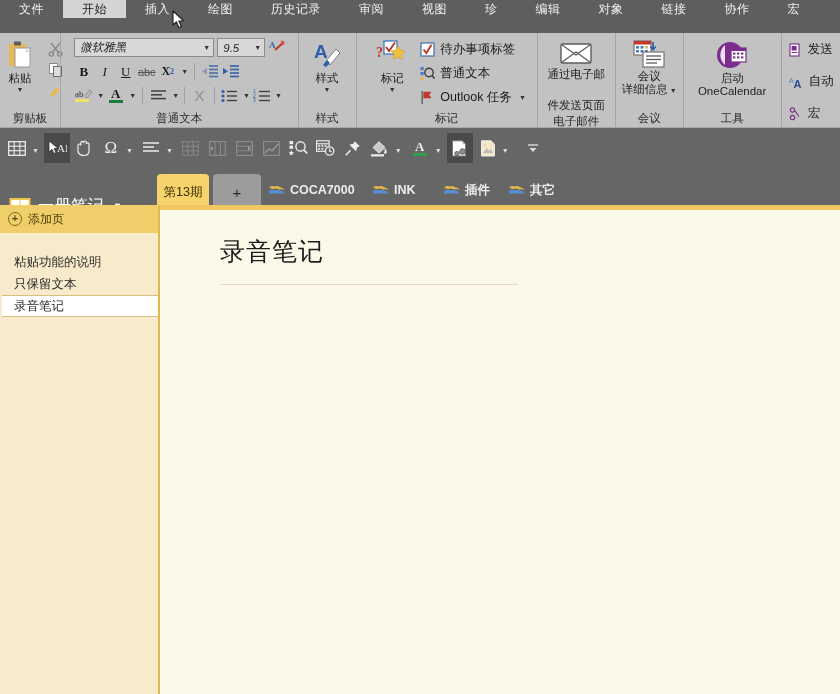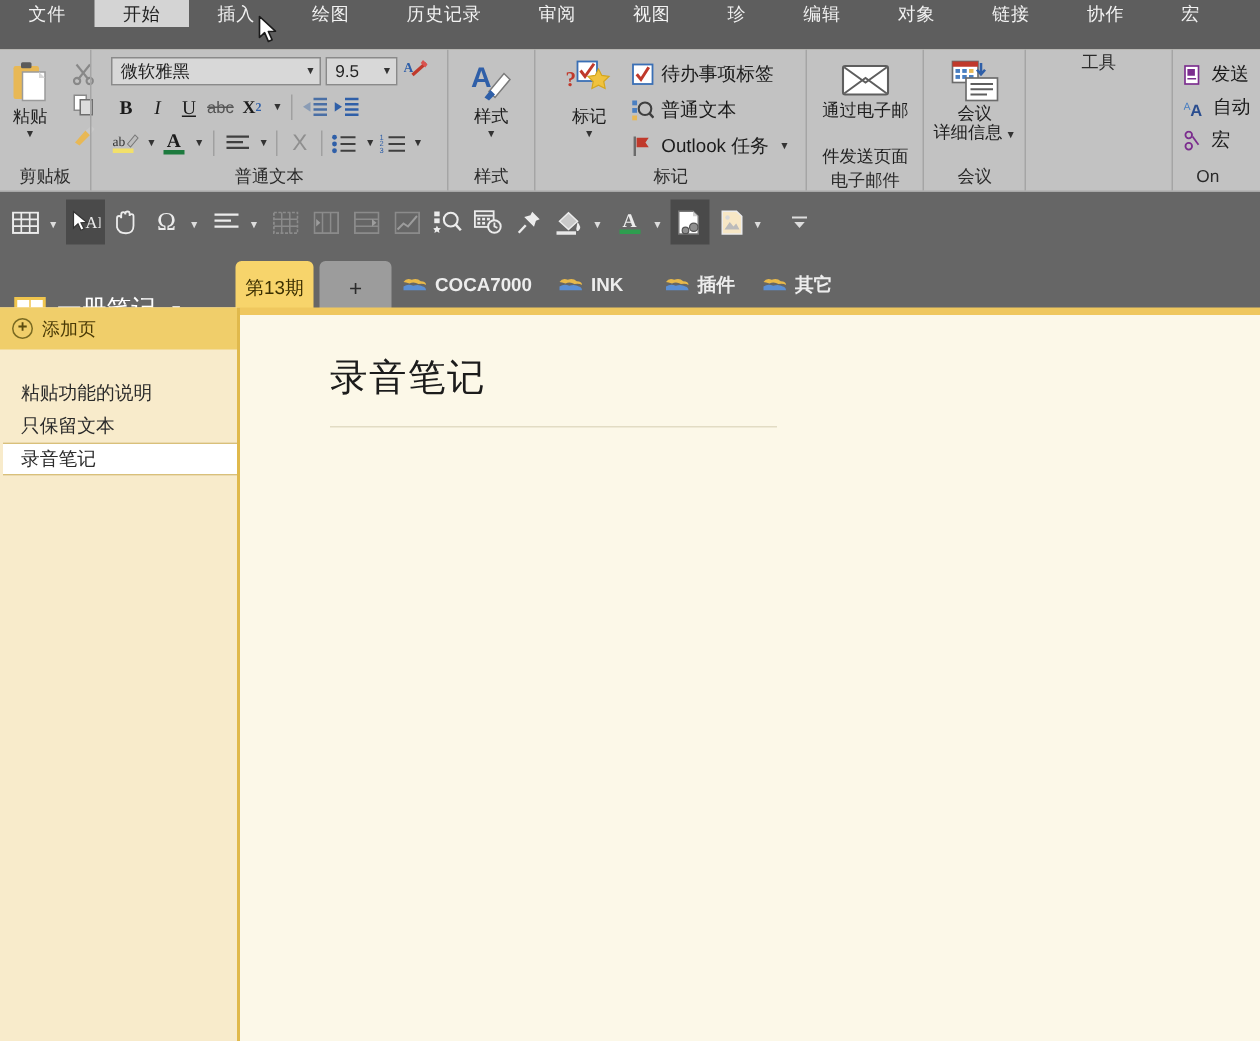--- a/index.html
+++ b/index.html
@@ -61,21 +61,21 @@
     min-width: 19px; height: 19px; font-size: 12.5px; color: #1B1B1B;
   }
   .sbtn.dis { color: #8F8F8F; }
   .txtitem { display: flex; align-items: center; gap: 5px; height: 21px; font-size: 12.5px; color: #1B1B1B; white-space: nowrap; }
 
   .combo {
     display: flex; align-items: center; justify-content: space-between;
     background: #D8D8D8; border: 1px solid #8A8A8A; height: 19px;
     font-size: 11.5px; color: #222; padding: 0 3px 0 5px;
   }
-  .combo .cv { white-space: nowrap; overflow: hidden; }
+  .combo .cv { white-space: nowrap; overflow: hidden; font-style: italic; }
 
   
   .toolbar2 {
     position: absolute; top: 128px; left: 0; width: 840px; height: 40px;
     background: #666666;
     display: flex; align-items: center; padding-left: 4px; gap: 1px;
   }
   .tb-btn {
     display: flex; align-items: center; justify-content: center;
     height: 30px; min-width: 26px; padding: 0 3px;
@@ -433,26 +433,48 @@
             </svg>
           </span>
           <span class="lbl">会议</span>
           <span class="lbl" style="margin-top:0"><span>详细信息</span><span class="caret-i">▼</span></span>
         </div>
       </div>
       <div class="rgroup-label">会议</div>
     </div>
 
     <div class="rgroup" style="width:98px">
+      <div class="rgroup-body" style="justify-content:center">
+        <div class="bigbtn" style="width:94px">
+          <span class="ico">
+            <svg width="32" height="30" viewBox="0 0 32 30">
+              <circle cx="14" cy="15" r="13" fill="#7B2D8E"></circle>
+              <path d="M9 5 A13 13 0 0 0 9 25 Z" fill="#FFFFFF" opacity=".85"></path>
+              <rect x="15" y="8" width="15" height="14" fill="#FFFFFF" stroke="#7B2D8E" stroke-width="1.2"></rect>
+              <rect x="15" y="8" width="15" height="3" fill="#7B2D8E"></rect>
+              <g fill="#7B2D8E">
+                <rect x="17" y="12.6" width="2.4" height="2"></rect>
+                  <rect x="21" y="12.6" width="2.4" height="2"></rect>
+                  <rect x="25" y="12.6" width="2.4" height="2"></rect>
+                <rect x="17" y="16.4" width="2.4" height="2"></rect>
+                  <rect x="21" y="16.4" width="2.4" height="2"></rect>
+                  <rect x="25" y="16.4" width="2.4" height="2"></rect>
+              </g>
+            </svg>
+          </span>
+          <span class="lbl">启动</span>
+          <span class="lbl" style="margin-top:0">OneCalendar</span>
+        </div>
+      </div>
       <div class="rgroup-label">工具</div>
     </div>
 
     <div class="rgroup" style="width:60px">
       <div class="rgroup-body" style="padding-left:6px">
-        <div class="smallcol" style="gap:1px; padding-top:2px">
+        <div class="smallcol" style="gap:11px; padding-top:2px">
           <div class="txtitem">
             <span class="ico">
               <svg width="14" height="14" viewBox="0 0 14 14">
                 <rect x="1" y="1" width="9" height="12" fill="#FFFFFF" stroke="#7B2D8E" stroke-width="1.1"></rect>
                 <rect x="2.6" y="3" width="5" height="4.5" fill="#7B2D8E"></rect>
                 <line x1="2.6" y1="9.5" x2="8.4" y2="9.5" stroke="#7B2D8E" stroke-width="1"></line>
               </svg>
             </span>
             <span>发送</span>
           </div>

